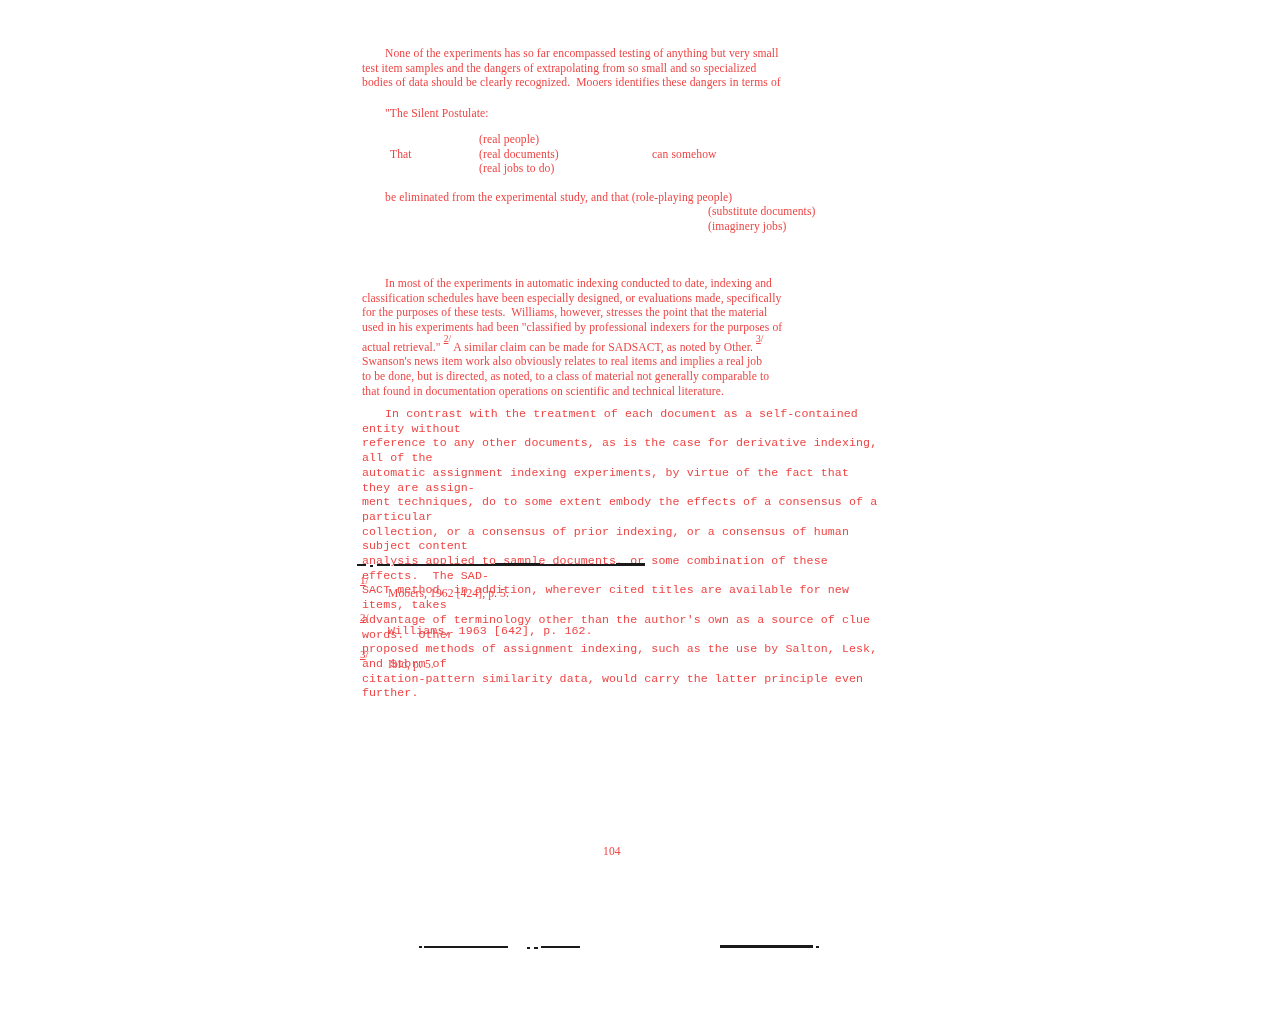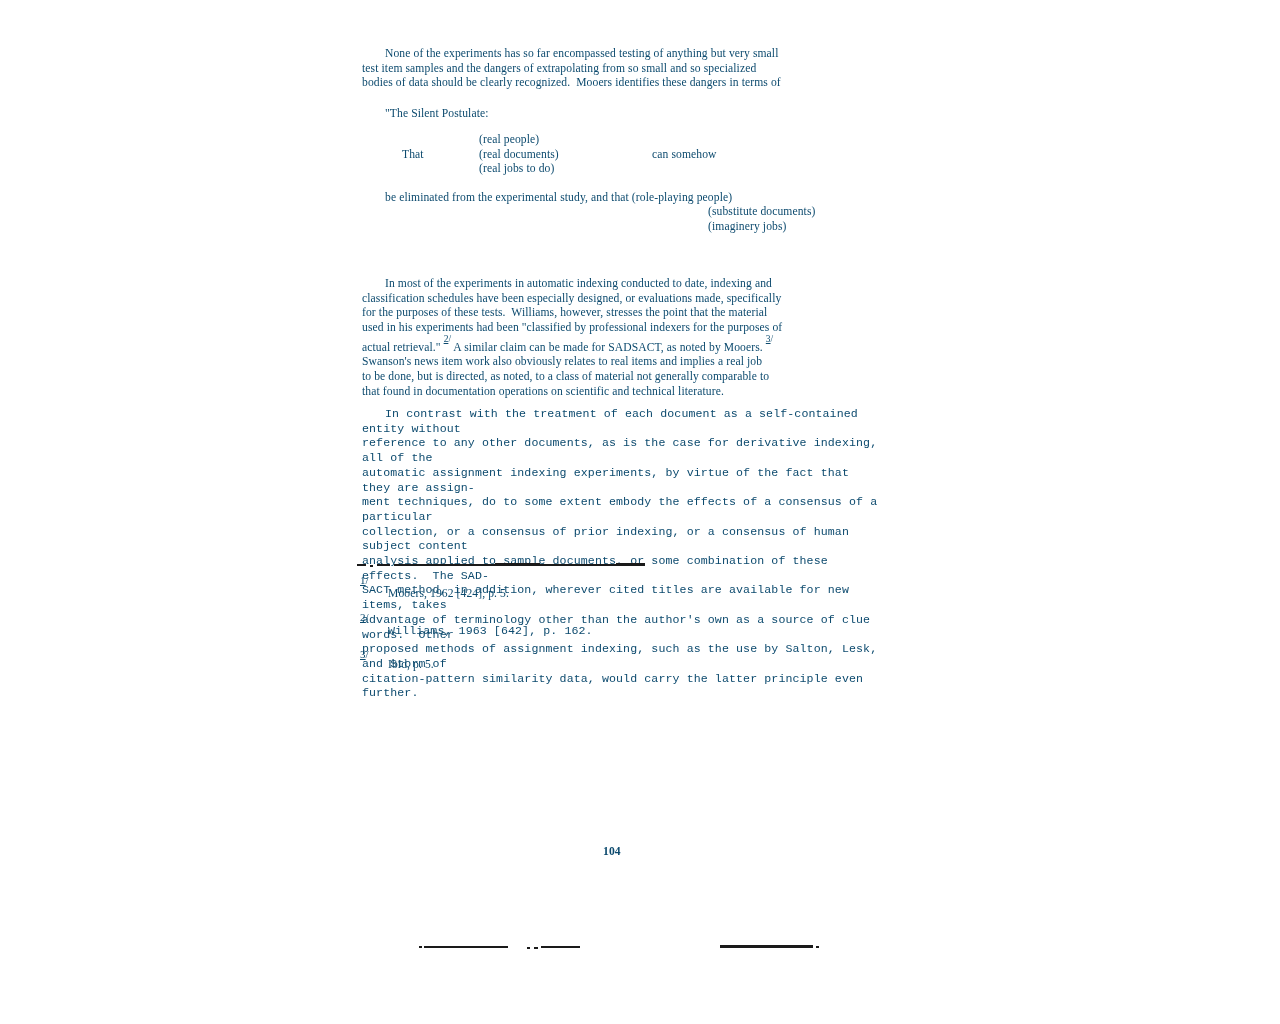--- a/index.html
+++ b/index.html
@@ -6,21 +6,21 @@
     margin: 0;
     padding: 0;
     background: #ffffff;
   }
   .page {
     position: relative;
     width: 1280px;
     height: 1024px;
     background: #ffffff;
     font-family: "Liberation Serif", "DejaVu Serif", serif;
-    color: #0c4a6e;
+    color: #ef4444;
     overflow: hidden;
   }
   .tb {
     position: absolute;
     font-size: 11.6px;
     line-height: 14.7px;
     letter-spacing: 0.1px;
     white-space: pre-wrap;
   }
   .indent {
@@ -47,36 +47,36 @@
 <body>
 
 <div class="page">
 
   <div class="tb indent" style="left:362px; top:47px; width:522px;">None of the experiments has so far encompassed testing of anything but very small
 test item samples and the dangers of extrapolating from so small and so specialized
 bodies of data should be clearly recognized.  Mooers identifies these dangers in terms of</div>
 
   <div class="tb" style="left:385px; top:107px;">"The Silent Postulate:</div>
 
-  <div class="tb" style="left:402px; top:148px;">That</div>
+  <div class="tb" style="left:390px; top:148px;">That</div>
   <div class="tb" style="left:479px; top:133px;">(real people)
 (real documents)
 (real jobs to do)</div>
   <div class="tb" style="left:652px; top:148px;">can somehow</div>
 
   <div class="tb" style="left:385px; top:191px;">be eliminated from the experimental study, and that (role-playing people)</div>
   <div class="tb" style="left:683px; top:205px;margin-left:25px;">(substitute documents)
 (imaginery jobs)</div>
 
 
   <div class="tb indent" style="left:362px; top:277px; width:522px;"><span>In most of the experiments in automatic indexing conducted to date, indexing and
 classification schedules have been especially designed, or evaluations made, specifically
 for the purposes of these tests.  Williams, however, stresses the point that the material
 used in his experiments had been "classified by professional indexers for the purposes of
-actual retrieval." </span><sup class="fnref"><span class="u">2</span><span>/</span></sup><span> A similar claim can be made for SADSACT, as noted by Mooers. </span><sup class="fnref"><span class="u">3</span><span>/</span></sup><span>
+actual retrieval." </span><sup class="fnref"><span class="u">2</span><span>/</span></sup><span> A similar claim can be made for SADSACT, as noted by Other. </span><sup class="fnref"><span class="u">3</span><span>/</span></sup><span>
 Swanson's news item work also obviously relates to real items and implies a real job
 to be done, but is directed, as noted, to a class of material not generally comparable to
 that found in documentation operations on scientific and technical literature.</span></div>
 
   <div class="tb indent" style="left:362px; top:407px; width:522px;font-family:Liberation Mono, monospace;">In contrast with the treatment of each document as a self-contained entity without
 reference to any other documents, as is the case for derivative indexing, all of the
 automatic assignment indexing experiments, by virtue of the fact that they are assign-
 ment techniques, do to some extent embody the effects of a consensus of a particular
 collection, or a consensus of prior indexing, or a consensus of human subject content
 analysis applied to sample documents, or some combination of these effects.  The SAD-
@@ -94,21 +94,21 @@
 
   <div class="tb fnlabel" style="left:360px; top:573px;"><span class="u">1</span><span>/</span></div>
   <div class="tb" style="left:388px; top:587px;">Mooers, 1962 [424], p. 5.</div>
 
   <div class="tb fnlabel" style="left:360px; top:610px;"><span class="u">2</span><span>/</span></div>
   <div class="tb" style="left:388px; top:624px;font-family:Liberation Mono, monospace;">Williams, 1963 [642], p. 162.</div>
 
   <div class="tb fnlabel" style="left:360px; top:647px;"><span class="u">3</span><span>/</span></div>
   <div class="tb" style="left:388px; top:658px;">Ibid, p. 5.</div>
 
-  <div class="tb" style="left:603px; top:845px;font-weight:bold;">104</div>
+  <div class="tb" style="left:603px; top:845px;">104</div>
 
   <div class="seg" style="left:419px; top:946px; width:3px;  height:2px;"></div>
   <div class="seg" style="left:424px; top:946px; width:84px; height:2px;"></div>
   <div class="seg" style="left:527px; top:947px; width:3px;  height:1.5px;"></div>
   <div class="seg" style="left:534px; top:947px; width:4px;  height:1.5px;"></div>
   <div class="seg" style="left:541px; top:946px; width:39px; height:2px;"></div>
   <div class="seg" style="left:720px; top:945px; width:93px; height:2.5px;"></div>
   <div class="seg" style="left:816px; top:946px; width:3px;  height:2px;"></div>
 
 </div>

